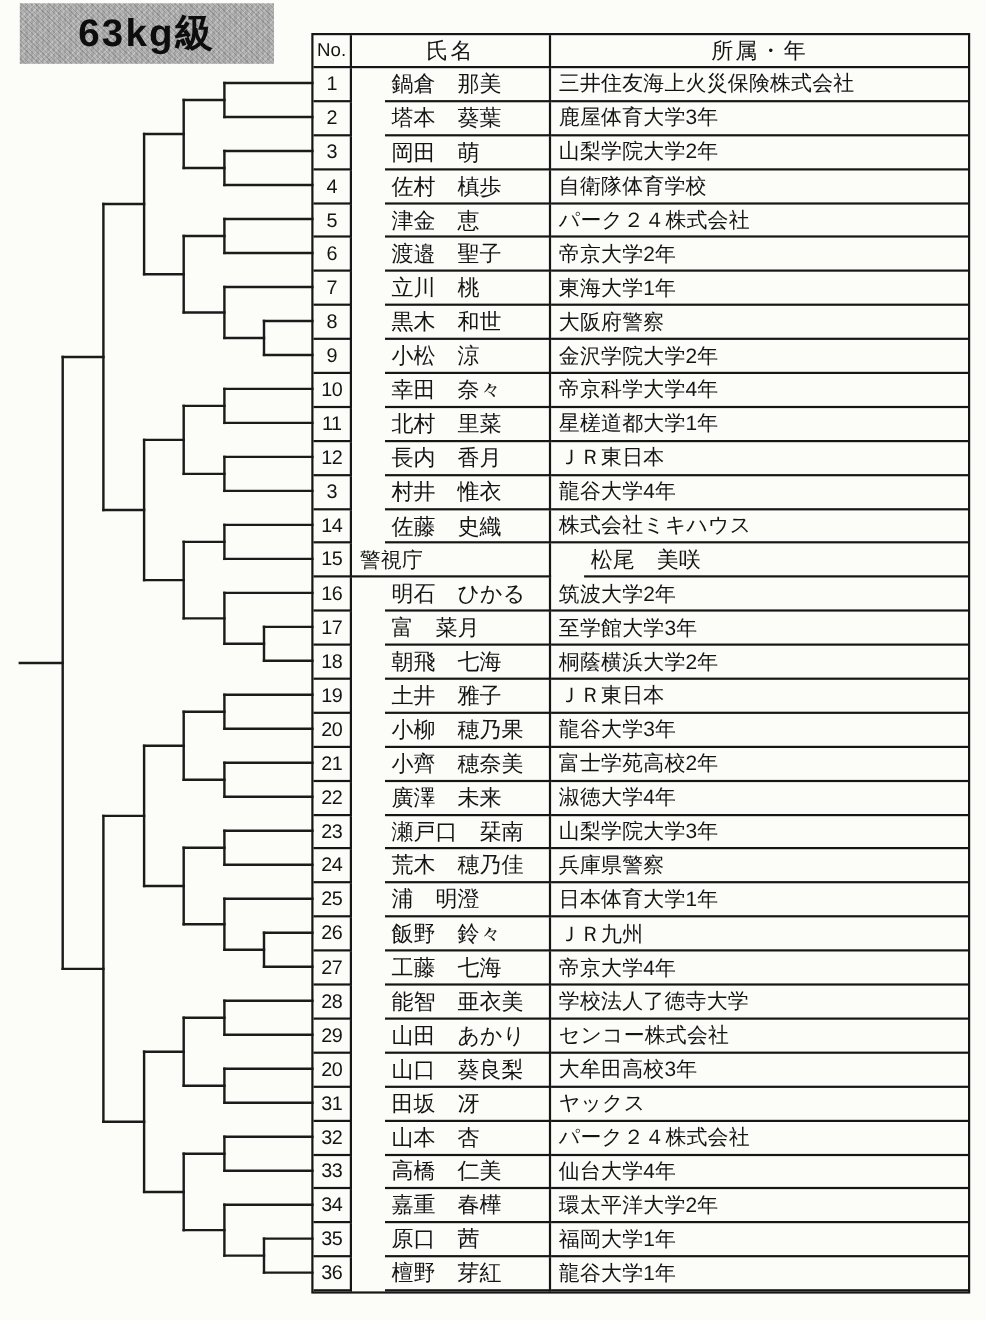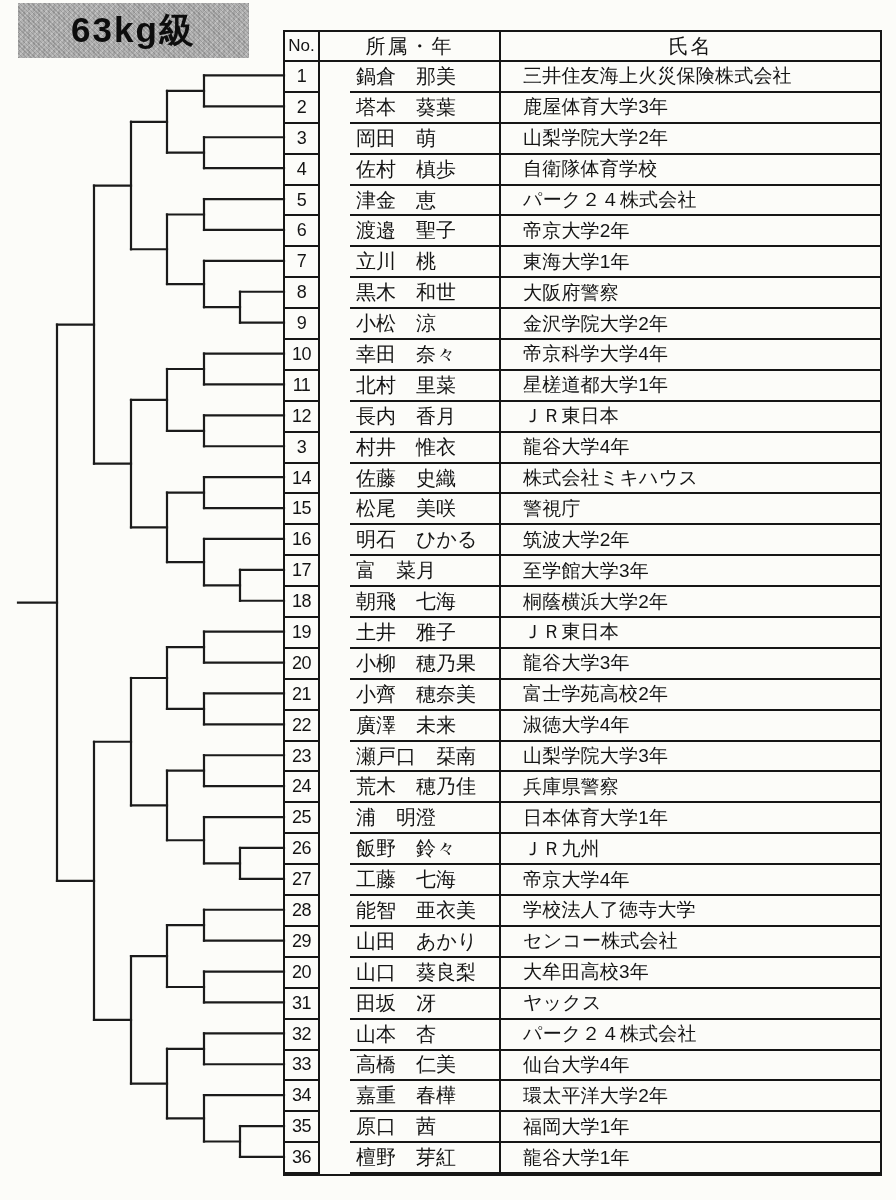--- a/index.html
+++ b/index.html
@@ -38,21 +38,21 @@
     border-bottom:2px solid #161616;
     display:flex;align-items:center;
     overflow:hidden;white-space:nowrap;
     box-sizing:border-box;
   }
   .cell:nth-child(3n){border-right:none;}
   .hcell{justify-content:center;font-size:20px;letter-spacing:2px;}
   .hcell.no{font-size:17px;letter-spacing:0;}
   .c-no{justify-content:center;font-size:18px;letter-spacing:-.5px;}
   .c-name{padding-left:6px;font-size:20px;margin-left:30px;}
-  .c-aff{padding-left:22px;font-size:19px;letter-spacing:.2px;}
+  .c-aff{padding-left:7px;font-size:19px;letter-spacing:.2px;}
 </style>
 </head>
 <body>
 
 <svg class="bracket" id="bracket-svg" width="896" height="1200" viewBox="0 0 896 1200">
     <line x1="284" y1="75.45" x2="204" y2="75.45" stroke="#1b1b1b" stroke-width="2.2" stroke-linecap="square"></line>
     <line x1="284" y1="106.35" x2="204" y2="106.35" stroke="#1b1b1b" stroke-width="2.2" stroke-linecap="square"></line>
     <line x1="284" y1="137.25" x2="204" y2="137.25" stroke="#1b1b1b" stroke-width="2.2" stroke-linecap="square"></line>
     <line x1="284" y1="168.14999999999998" x2="204" y2="168.14999999999998" stroke="#1b1b1b" stroke-width="2.2" stroke-linecap="square"></line>
     <line x1="284" y1="199.04999999999998" x2="204" y2="199.04999999999998" stroke="#1b1b1b" stroke-width="2.2" stroke-linecap="square"></line>
@@ -156,22 +156,22 @@
     <line x1="94" y1="741.73125" x2="94" y2="1019.83125" stroke="#1b1b1b" stroke-width="2.2" stroke-linecap="square"></line>
     <line x1="94" y1="880.78125" x2="57" y2="880.78125" stroke="#1b1b1b" stroke-width="2.2" stroke-linecap="square"></line>
     <line x1="57" y1="324.58124999999995" x2="57" y2="880.78125" stroke="#1b1b1b" stroke-width="2.2" stroke-linecap="square"></line>
     <line x1="57" y1="602.68125" x2="18" y2="602.68125" stroke="#1b1b1b" stroke-width="2.2" stroke-linecap="square"></line>
   </svg>
 
 <div class="title-box">63kg級</div>
 
 <div class="ptable" id="ptable">
   <div class="cell hcell no">No.</div>
+  <div class="cell hcell">氏名</div>
   <div class="cell hcell">所属・年</div>
-  <div class="cell hcell">氏名</div>
 <div class="cell c-no">1</div>
     <div class="cell c-name">鍋倉　那美</div>
     <div class="cell c-aff">三井住友海上火災保険株式会社</div>
     <div class="cell c-no">2</div>
     <div class="cell c-name">塔本　葵葉</div>
     <div class="cell c-aff">鹿屋体育大学3年</div>
     <div class="cell c-no">3</div>
     <div class="cell c-name">岡田　萌</div>
     <div class="cell c-aff">山梨学院大学2年</div>
     <div class="cell c-no">4</div>
@@ -201,22 +201,22 @@
     <div class="cell c-no">12</div>
     <div class="cell c-name">長内　香月</div>
     <div class="cell c-aff">ＪＲ東日本</div>
     <div class="cell c-no">3</div>
     <div class="cell c-name">村井　惟衣</div>
     <div class="cell c-aff">龍谷大学4年</div>
     <div class="cell c-no">14</div>
     <div class="cell c-name">佐藤　史織</div>
     <div class="cell c-aff">株式会社ミキハウス</div>
     <div class="cell c-no">15</div>
+    <div class="cell c-aff">警視庁</div>
     <div class="cell c-name">松尾　美咲</div>
-    <div class="cell c-aff">警視庁</div>
     <div class="cell c-no">16</div>
     <div class="cell c-name">明石　ひかる</div>
     <div class="cell c-aff">筑波大学2年</div>
     <div class="cell c-no">17</div>
     <div class="cell c-name">富　菜月</div>
     <div class="cell c-aff">至学館大学3年</div>
     <div class="cell c-no">18</div>
     <div class="cell c-name">朝飛　七海</div>
     <div class="cell c-aff">桐蔭横浜大学2年</div>
     <div class="cell c-no">19</div>

